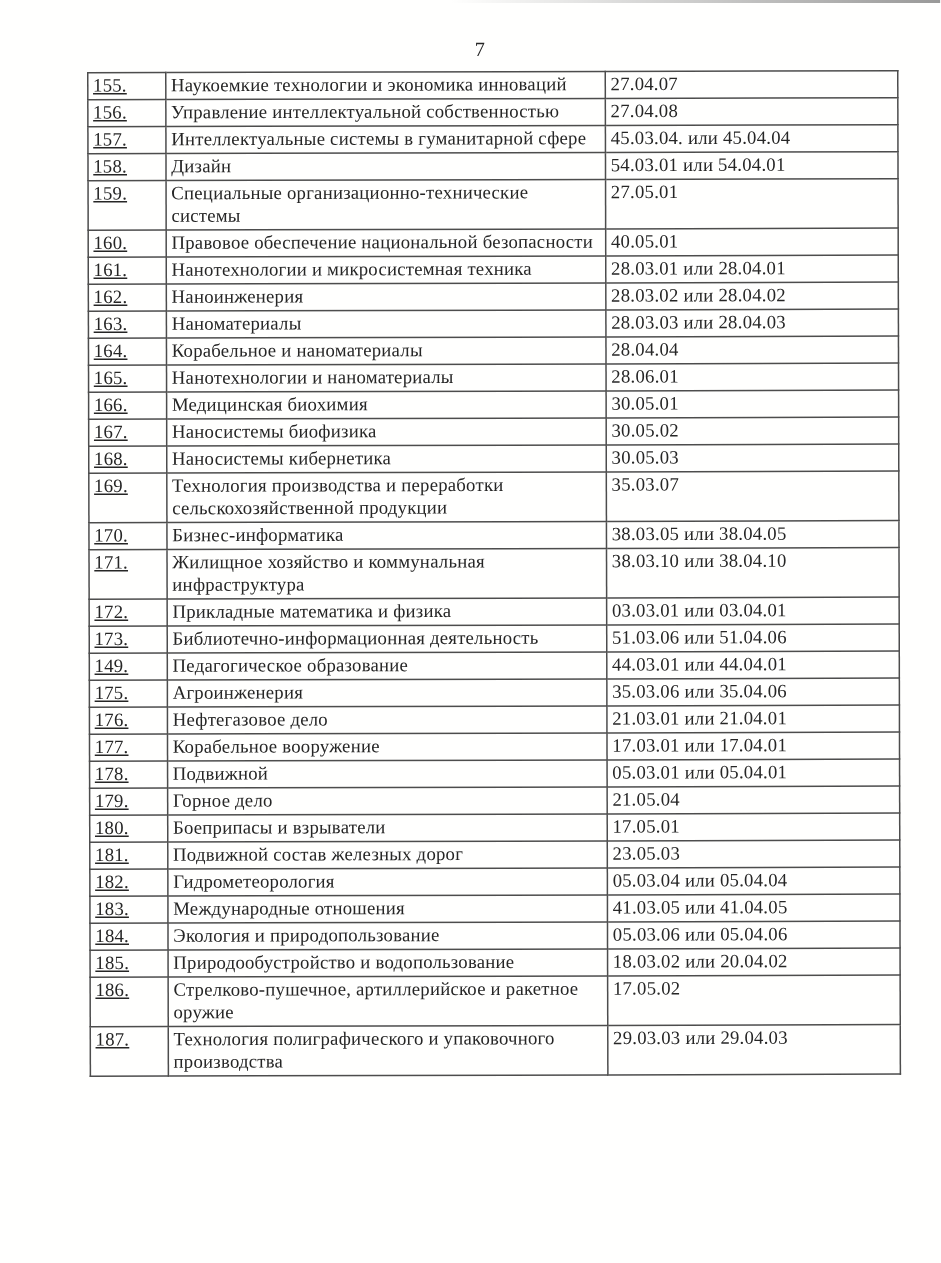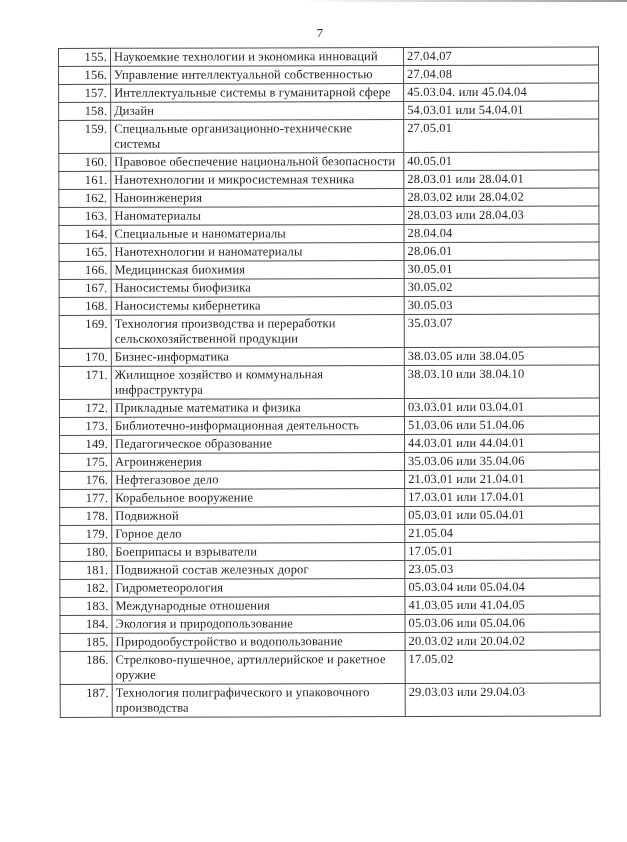--- a/index.html
+++ b/index.html
@@ -46,23 +46,23 @@
     letter-spacing: 0.15px;
     transform: rotate(-0.15deg);
     transform-origin: top left;
   }
   table.spec-table td {
     border: 1px solid #4d4d4d;
     vertical-align: top;
     padding: 1px 3px 1px 3px;
   }
   td.col-num {
-    text-align: right;
     padding-right: 4px;
     white-space: nowrap;
+    text-decoration: underline;
   }
   td.col-name {
     text-align: left;
     padding-left: 6px;
     padding-right: 6px;
     margin-left: 44px;
   }
   td.col-code {
     text-align: left;
     white-space: nowrap;
@@ -121,21 +121,21 @@
           <td class="col-name">Наноинженерия</td>
           <td class="col-code">28.03.02 или 28.04.02</td>
         </tr>
         <tr>
           <td class="col-num">163.</td>
           <td class="col-name">Наноматериалы</td>
           <td class="col-code">28.03.03 или 28.04.03</td>
         </tr>
         <tr>
           <td class="col-num">164.</td>
-          <td class="col-name">Специальные и наноматериалы</td>
+          <td class="col-name">Корабельное и наноматериалы</td>
           <td class="col-code">28.04.04</td>
         </tr>
         <tr>
           <td class="col-num">165.</td>
           <td class="col-name">Нанотехнологии и наноматериалы</td>
           <td class="col-code">28.06.01</td>
         </tr>
         <tr>
           <td class="col-num">166.</td>
           <td class="col-name">Медицинская биохимия</td>
@@ -227,21 +227,21 @@
           <td class="col-code">41.03.05 или 41.04.05</td>
         </tr>
         <tr>
           <td class="col-num">184.</td>
           <td class="col-name">Экология и природопользование</td>
           <td class="col-code">05.03.06 или 05.04.06</td>
         </tr>
         <tr>
           <td class="col-num">185.</td>
           <td class="col-name">Природообустройство и водопользование</td>
-          <td class="col-code">20.03.02 или 20.04.02</td>
+          <td class="col-code">18.03.02 или 20.04.02</td>
         </tr>
         <tr>
           <td class="col-num">186.</td>
           <td class="col-name">Стрелково-пушечное, артиллерийское и ракетное оружие</td>
           <td class="col-code">17.05.02</td>
         </tr>
         <tr>
           <td class="col-num">187.</td>
           <td class="col-name">Технология полиграфического и упаковочного производства</td>
           <td class="col-code">29.03.03 или 29.04.03</td>

